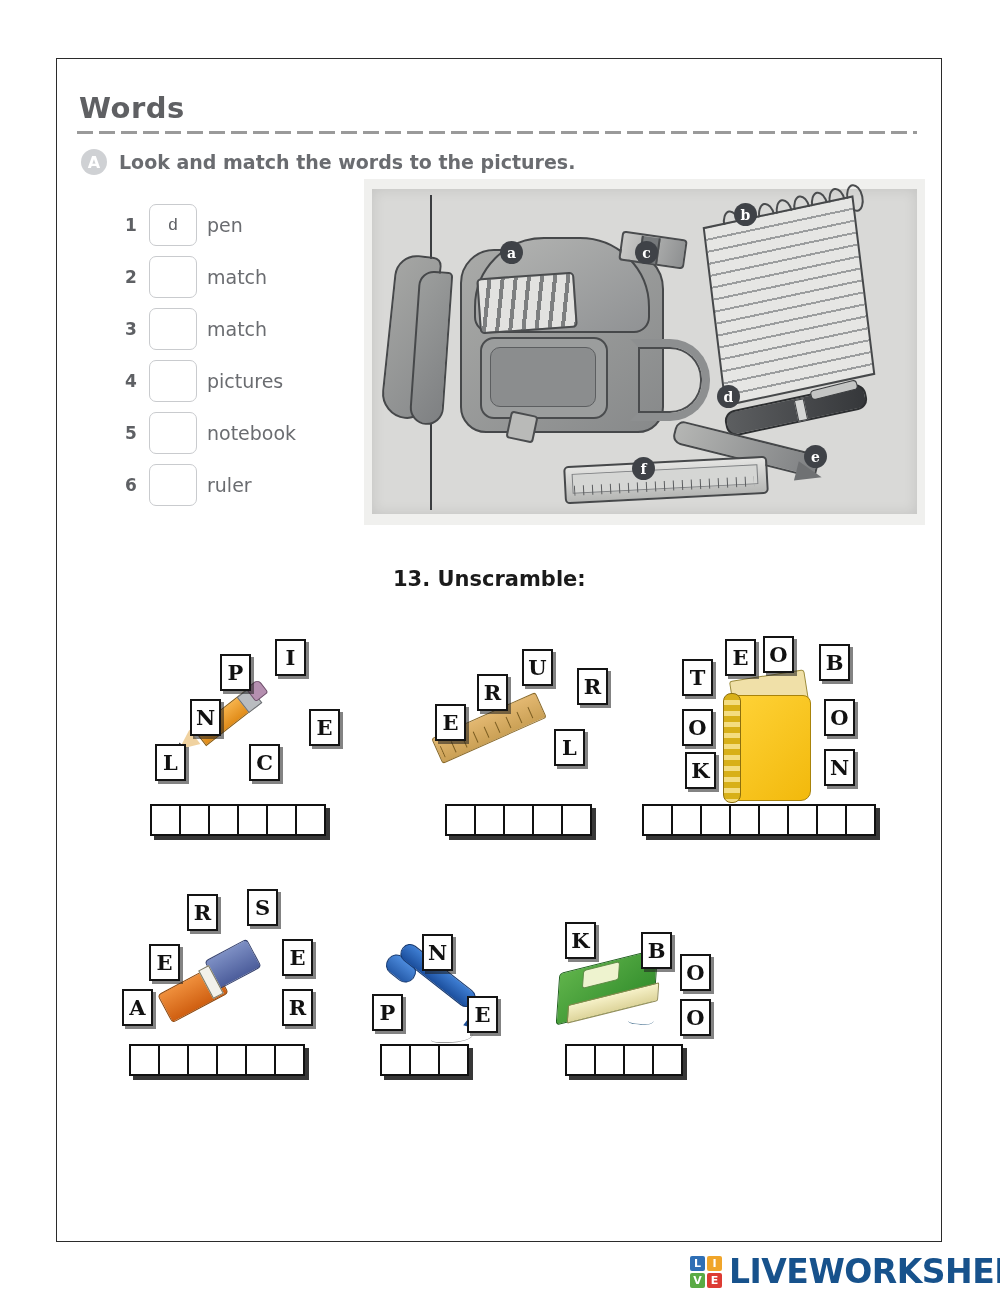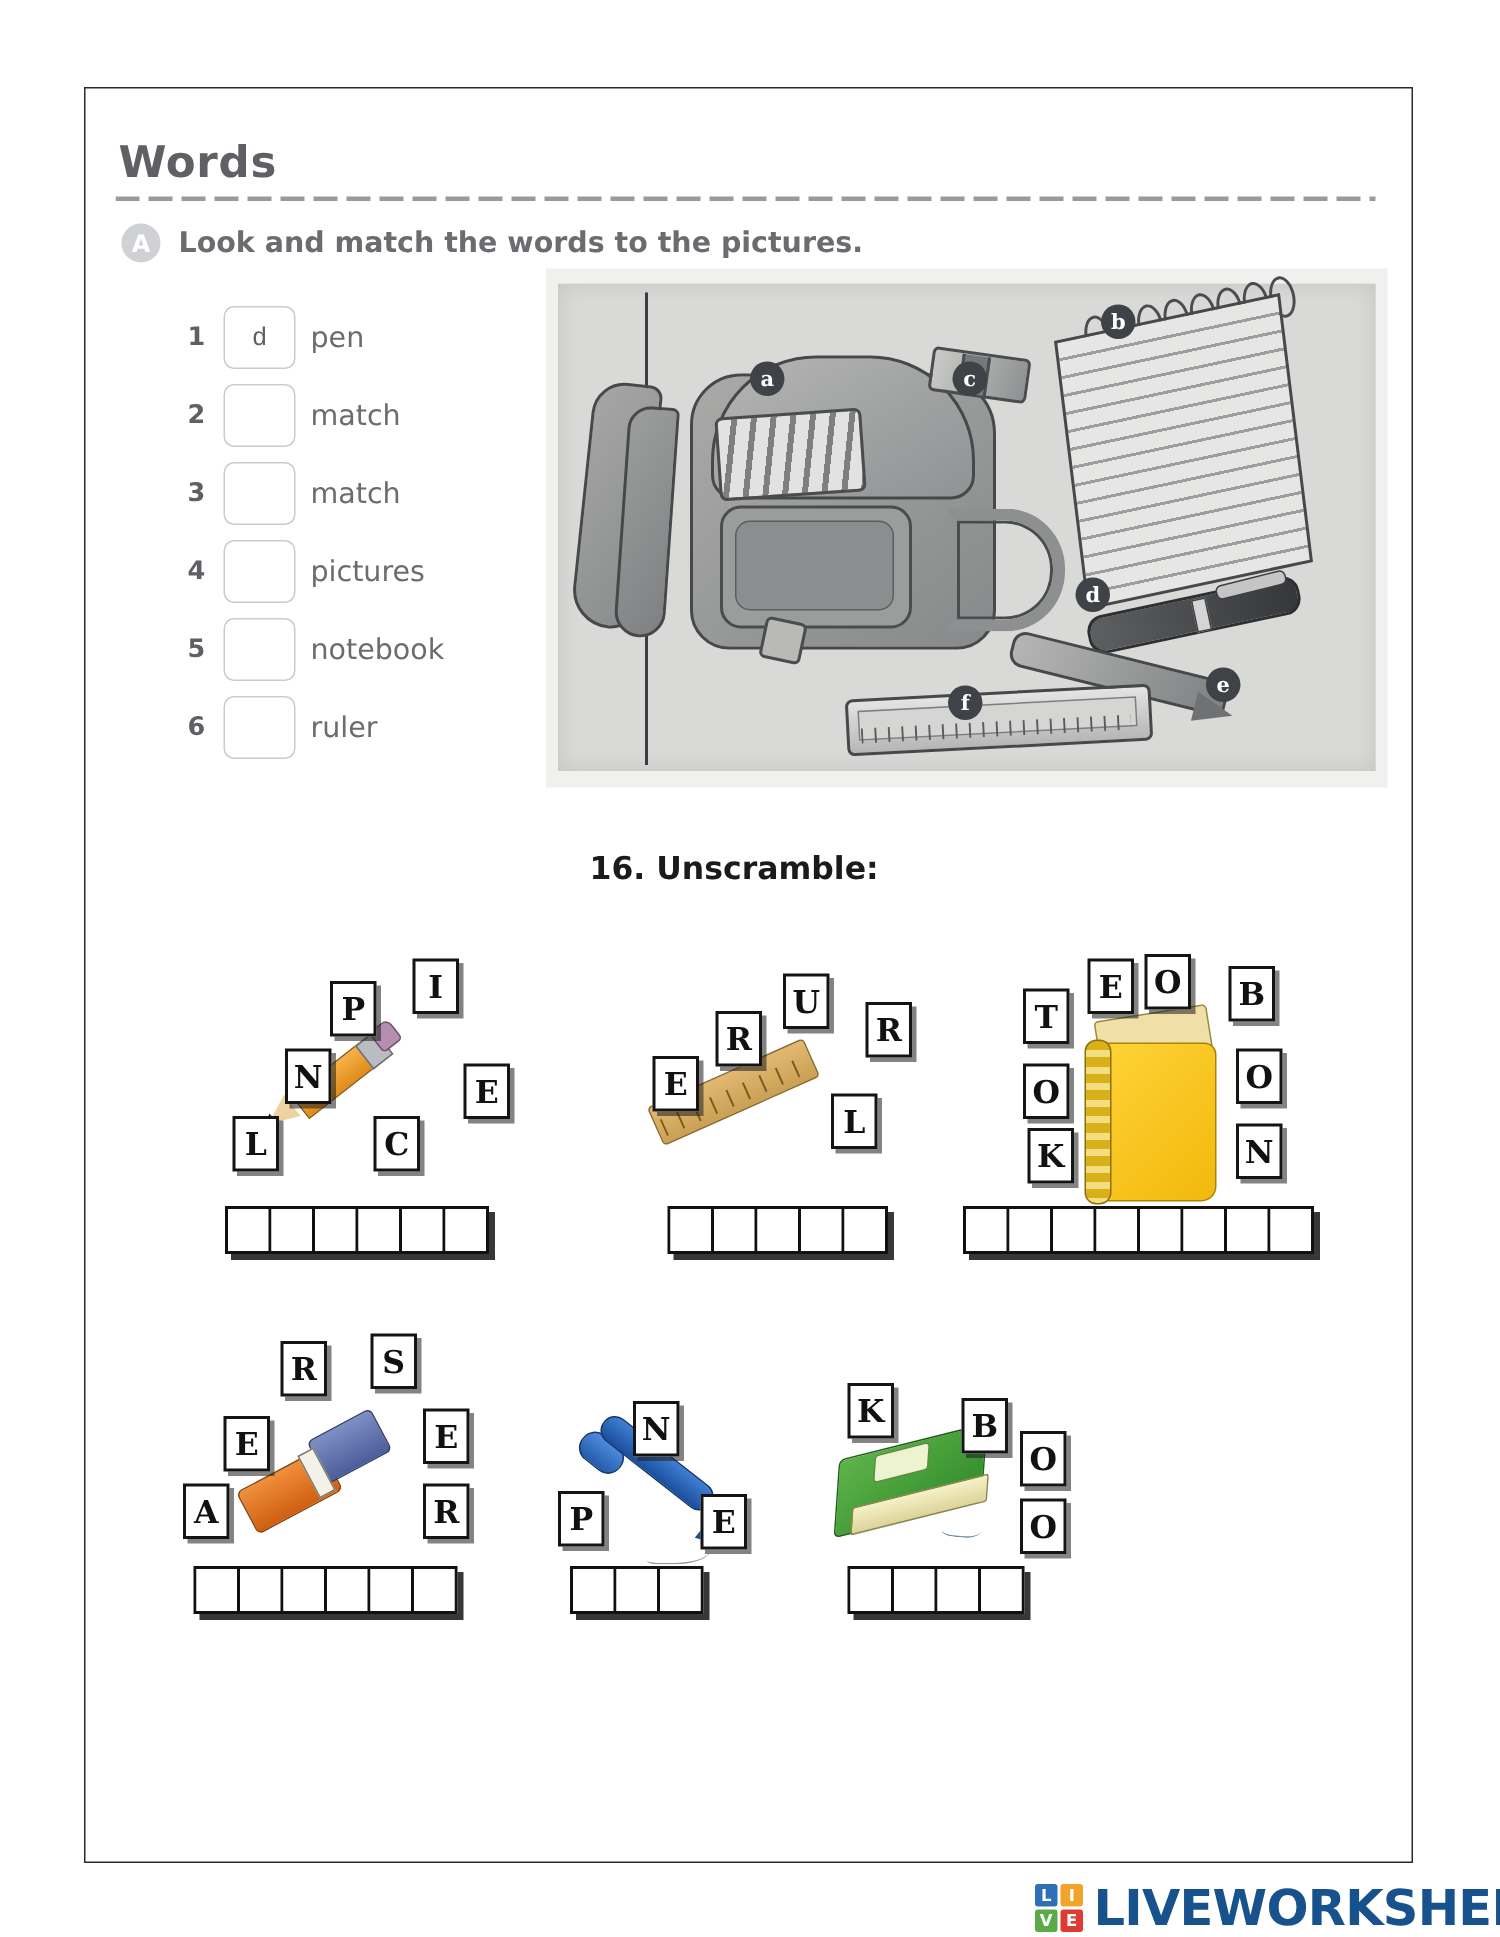--- a/index.html
+++ b/index.html
@@ -674,21 +674,21 @@
 
       <div class="photo-label" style="left:128px; top:52px">a</div>
       <div class="photo-label" style="left:362px; top:14px">b</div>
       <div class="photo-label" style="left:263px; top:52px">c</div>
       <div class="photo-label" style="left:345px; top:196px">d</div>
       <div class="photo-label" style="left:432px; top:256px">e</div>
       <div class="photo-label" style="left:260px; top:268px">f</div>
     </div>
   </div>
 
-  <div id="unscramble-title">16. Unscramble:</div>
+  <div id="unscramble-title">13. Unscramble:</div>
 
   <div class="puzzle" style="left:40px; top:575px; width:250px; height:210px;">
     <div class="art art-pencil" style="left:78px; top:50px; width:110px; height:110px;">
       <div class="shaft"></div>
         <div class="ferrule"></div>
         <div class="eraser-top"></div>
         <div class="tip"></div>
         <div class="lead"></div>
     </div>
     <div class="letter-tile" style="left:123px; top:20px">P</div>

